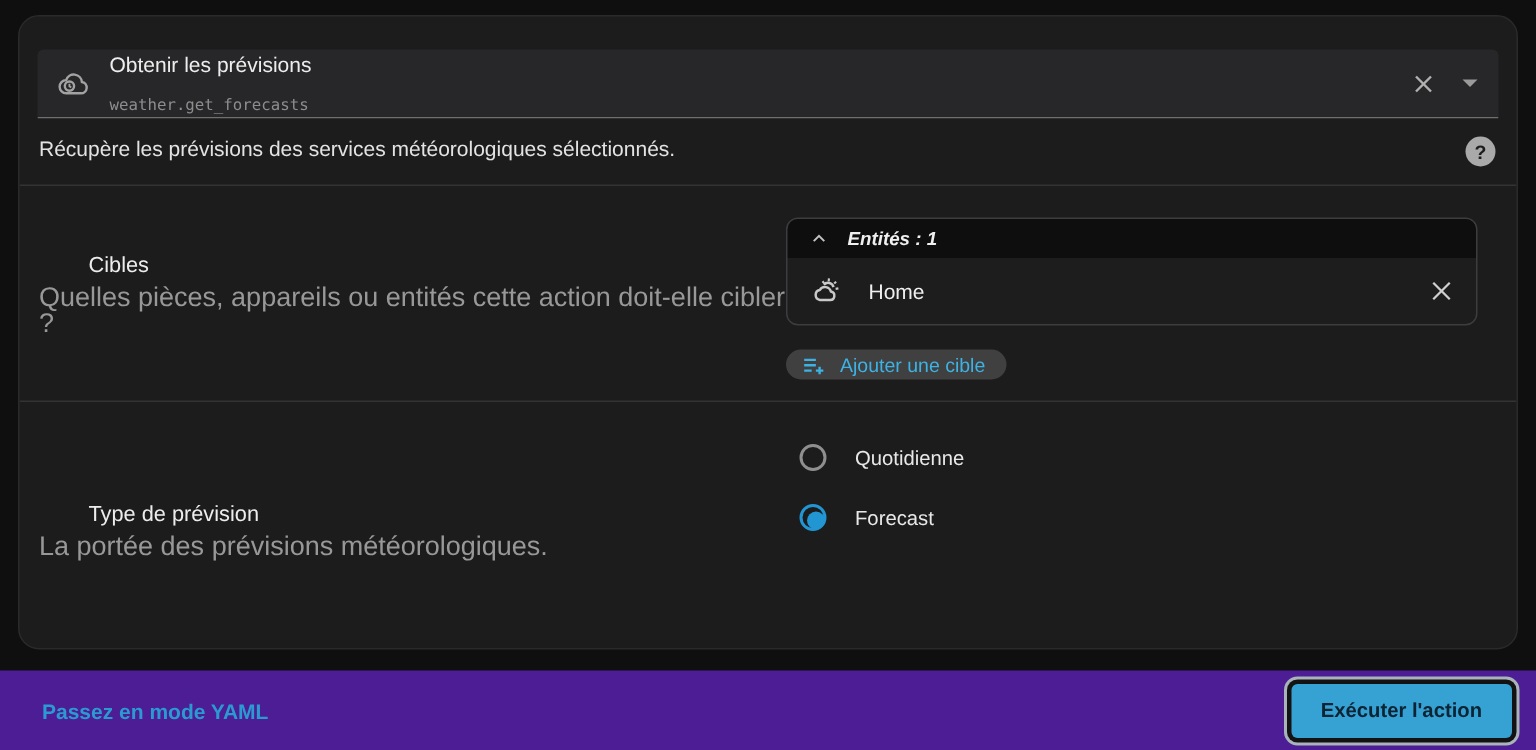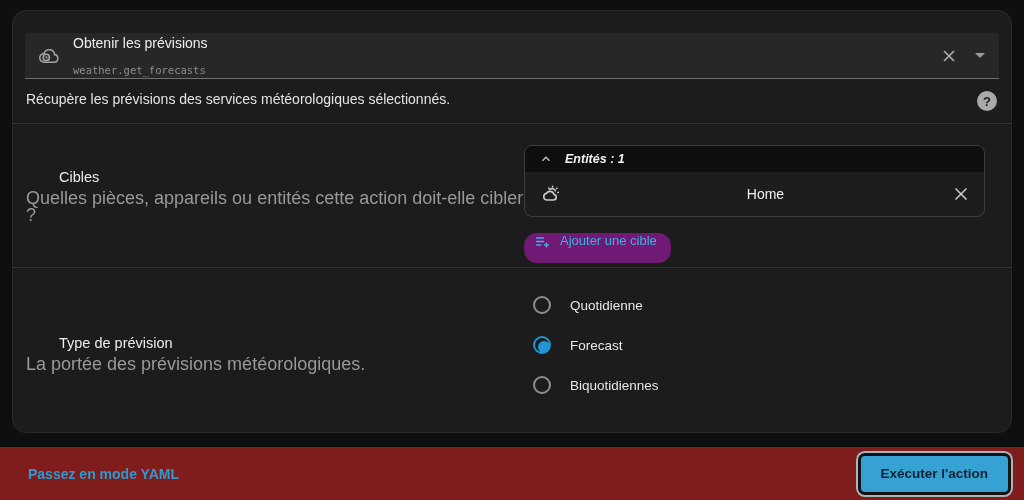--- a/index.html
+++ b/index.html
@@ -93,32 +93,32 @@
     cursor: pointer;
   }
   .entity-box-header .chev { display: flex; margin: 0 12px 0 4px; }
   .entity-count { font-size: 12.5px; font-weight: bold; color: #f0f0f0; font-style: italic; }
   .entity-row {
     height: 44px;
     display: flex; align-items: center;
     padding: 0 14px 0 10px;
   }
   .entity-icon { flex: 0 0 auto; margin: 0 14px 0 4px; display: flex; }
-  .entity-text { flex: 1 1 auto; display: flex; flex-direction: column; align-items: center; }
+  .entity-text { flex: 1 1 auto; display: flex; flex-direction: column; }
   .entity-name { font-size: 14px; color: #efefef; line-height: 16px; }
   .entity-detail { font-size: 12px; color: #909090; line-height: 15px; margin-top: 1px; }
   .entity-remove { cursor: pointer; display: flex; }
 
   .add-target-btn {
     margin-top: 16px;
-    display: inline-flex; align-items: flex-start; gap: 9px;
-    height: 30px;
+    display: inline-flex; align-items: center; gap: 9px;
+    height: 20px;
     padding: 0 14px 0 10px;
     border-radius: 13px;
-    background: #701a75;
+    background: #404040;
     border: none;
     color: #3db2e4;
     font-family: "Liberation Sans", sans-serif;
     font-size: 13px; font-weight: 500;
     cursor: pointer;
   }
 
   
   .type-row { height: 169px; }
   .type-right { padding-top: 17px; }
@@ -136,21 +136,21 @@
     width: 12px; height: 12px; border-radius: 50%;
     background: #2196d3;
   }
   .radio-label { font-size: 13.5px; color: #e8e8e8; }
 
   
   .footer-bar {
     position: absolute;
     left: 0; top: 447px;
     width: 1024px; height: 53px;
-    background: #7f1d1d;
+    background: #4c1d95;
     display: flex; align-items: center;
     padding: 0 10px 0 28px;
   }
   .yaml-link {
     font-size: 14px; font-weight: bold;
     color: #2b9ad0;
     text-decoration: none;
     cursor: pointer;
     flex: 0 0 auto;
   }
@@ -263,24 +263,20 @@
     </div>
     <div class="opt-right type-right">
       <div class="radio-item">
         <span class="radio-circle"></span>
         <span class="radio-label">Quotidienne</span>
       </div>
       <div class="radio-item selected">
         <span class="radio-circle"></span>
         <span class="radio-label">Forecast</span>
       </div>
-      <div class="radio-item">
-        <span class="radio-circle"></span>
-        <span class="radio-label">Biquotidiennes</span>
-      </div>
     </div>
   </div>
 
 </div>
 
 <div class="footer-bar">
   <a class="yaml-link">Passez en mode YAML</a>
   <div class="footer-spacer"></div>
   <button class="execute-btn">Exécuter l'action</button>
 </div>

